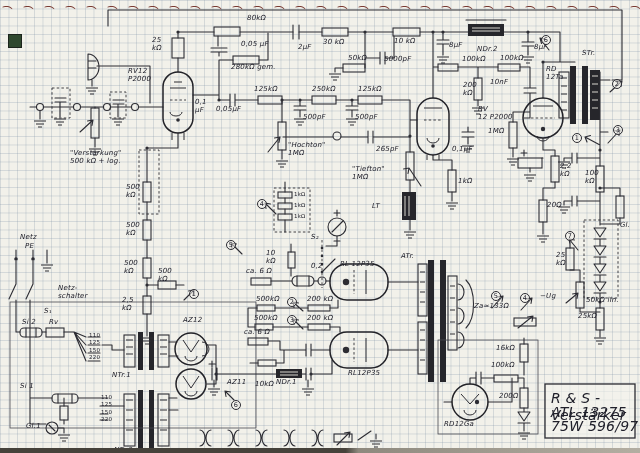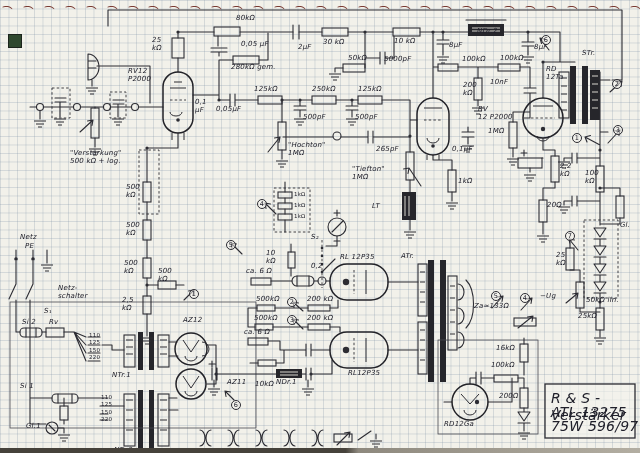--- a/index.html
+++ b/index.html
@@ -306,21 +306,21 @@
 
   <div class="labels-layer" id="labels">
       <span class="lbl" style="left: 128px; top: 68px;">RV12
 P2000</span>
       <span class="lbl" style="left: 152px; top: 37px;">25
 kΩ</span>
       <span class="lbl" style="left: 70px; top: 150px;">"Verstärkung"
 500 kΩ + log.</span>
       <span class="lbl" style="left: 195px; top: 99px;">0,1
 μF</span>
-      <span class="lbl" style="left: 236px; top: 15px;">80kΩ</span>
+      <span class="lbl" style="left: 247px; top: 15px;">80kΩ</span>
       <span class="lbl" style="left: 241px; top: 41px;">0,05 μF</span>
       <span class="lbl" style="left: 298px; top: 44px;">2μF</span>
       <span class="lbl" style="left: 323px; top: 39px;">30 kΩ</span>
       <span class="lbl" style="left: 394px; top: 38px;">10 kΩ</span>
       <span class="lbl" style="left: 231px; top: 64px;">280kΩ gem.</span>
       <span class="lbl" style="left: 348px; top: 55px;">50kΩ</span>
       <span class="lbl" style="left: 384px; top: 56px;">5000pF</span>
       <span class="lbl" style="left: 254px; top: 86px;">125kΩ</span>
       <span class="lbl" style="left: 216px; top: 106px;">0,05μF</span>
       <span class="lbl" style="left: 312px; top: 86px;">250kΩ</span>
@@ -328,21 +328,21 @@
       <span class="lbl" style="left: 358px; top: 86px;">125kΩ</span>
       <span class="lbl" style="left: 355px; top: 114px;">500pF</span>
       <span class="lbl" style="left: 288px; top: 142px;">"Hochton"
 1MΩ</span>
       <span class="lbl" style="left: 376px; top: 146px;">265pF</span>
       <span class="lbl" style="left: 352px; top: 166px;">"Tiefton"
 1MΩ</span>
       <span class="lbl" style="left: 372px; top: 203px;">LT</span>
       <span class="lbl" style="left: 458px; top: 178px;">1kΩ</span>
       <span class="lbl" style="left: 449px; top: 42px;">8μF</span>
-      <span class="lbl" style="left: 477px; top: 28px;">NDr.2</span>
+      <span class="lbl" style="left: 477px; top: 46px;">NDr.2</span>
       <span class="lbl" style="left: 534px; top: 44px;">8μF</span>
       <span class="lbl" style="left: 462px; top: 56px;">100kΩ</span>
       <span class="lbl" style="left: 500px; top: 55px;">100kΩ</span>
       <span class="lbl" style="left: 463px; top: 82px;">200
 kΩ</span>
       <span class="lbl" style="left: 490px; top: 79px;">10nF</span>
       <span class="lbl" style="left: 478px; top: 106px;">RV
 12 P2000</span>
       <span class="lbl" style="left: 546px; top: 66px;">RD
 12Ta</span>
@@ -382,21 +382,21 @@
 150
 220</span>
       <span class="lbl tiny" style="left: 101px; top: 394px;">110
 125
 150
 220</span>
       <span class="lbl" style="left: 266px; top: 250px;">10
 kΩ</span>
       <span class="lbl" style="left: 311px; top: 234px;">S₂</span>
       <span class="lbl" style="left: 311px; top: 263px;">0,2</span>
-      <span class="lbl" style="left: 340px; top: 254px;">RL 12P35</span>
+      <span class="lbl" style="left: 340px; top: 261px;">RL 12P35</span>
       <span class="lbl" style="left: 401px; top: 253px;">ATr.</span>
       <span class="lbl" style="left: 246px; top: 268px;">ca. 6 Ω</span>
       <span class="lbl" style="left: 256px; top: 296px;">500kΩ</span>
       <span class="lbl" style="left: 307px; top: 296px;">200 kΩ</span>
       <span class="lbl" style="left: 254px; top: 315px;">500kΩ</span>
       <span class="lbl" style="left: 307px; top: 315px;">200 kΩ</span>
       <span class="lbl" style="left: 244px; top: 329px;">ca. 6 Ω</span>
       <span class="lbl" style="left: 255px; top: 351px; margin-top: 30px;">10kΩ</span>
       <span class="lbl" style="left: 276px; top: 379px;">NDr.1</span>
       <span class="lbl" style="left: 348px; top: 370px;">RL12P35</span>

